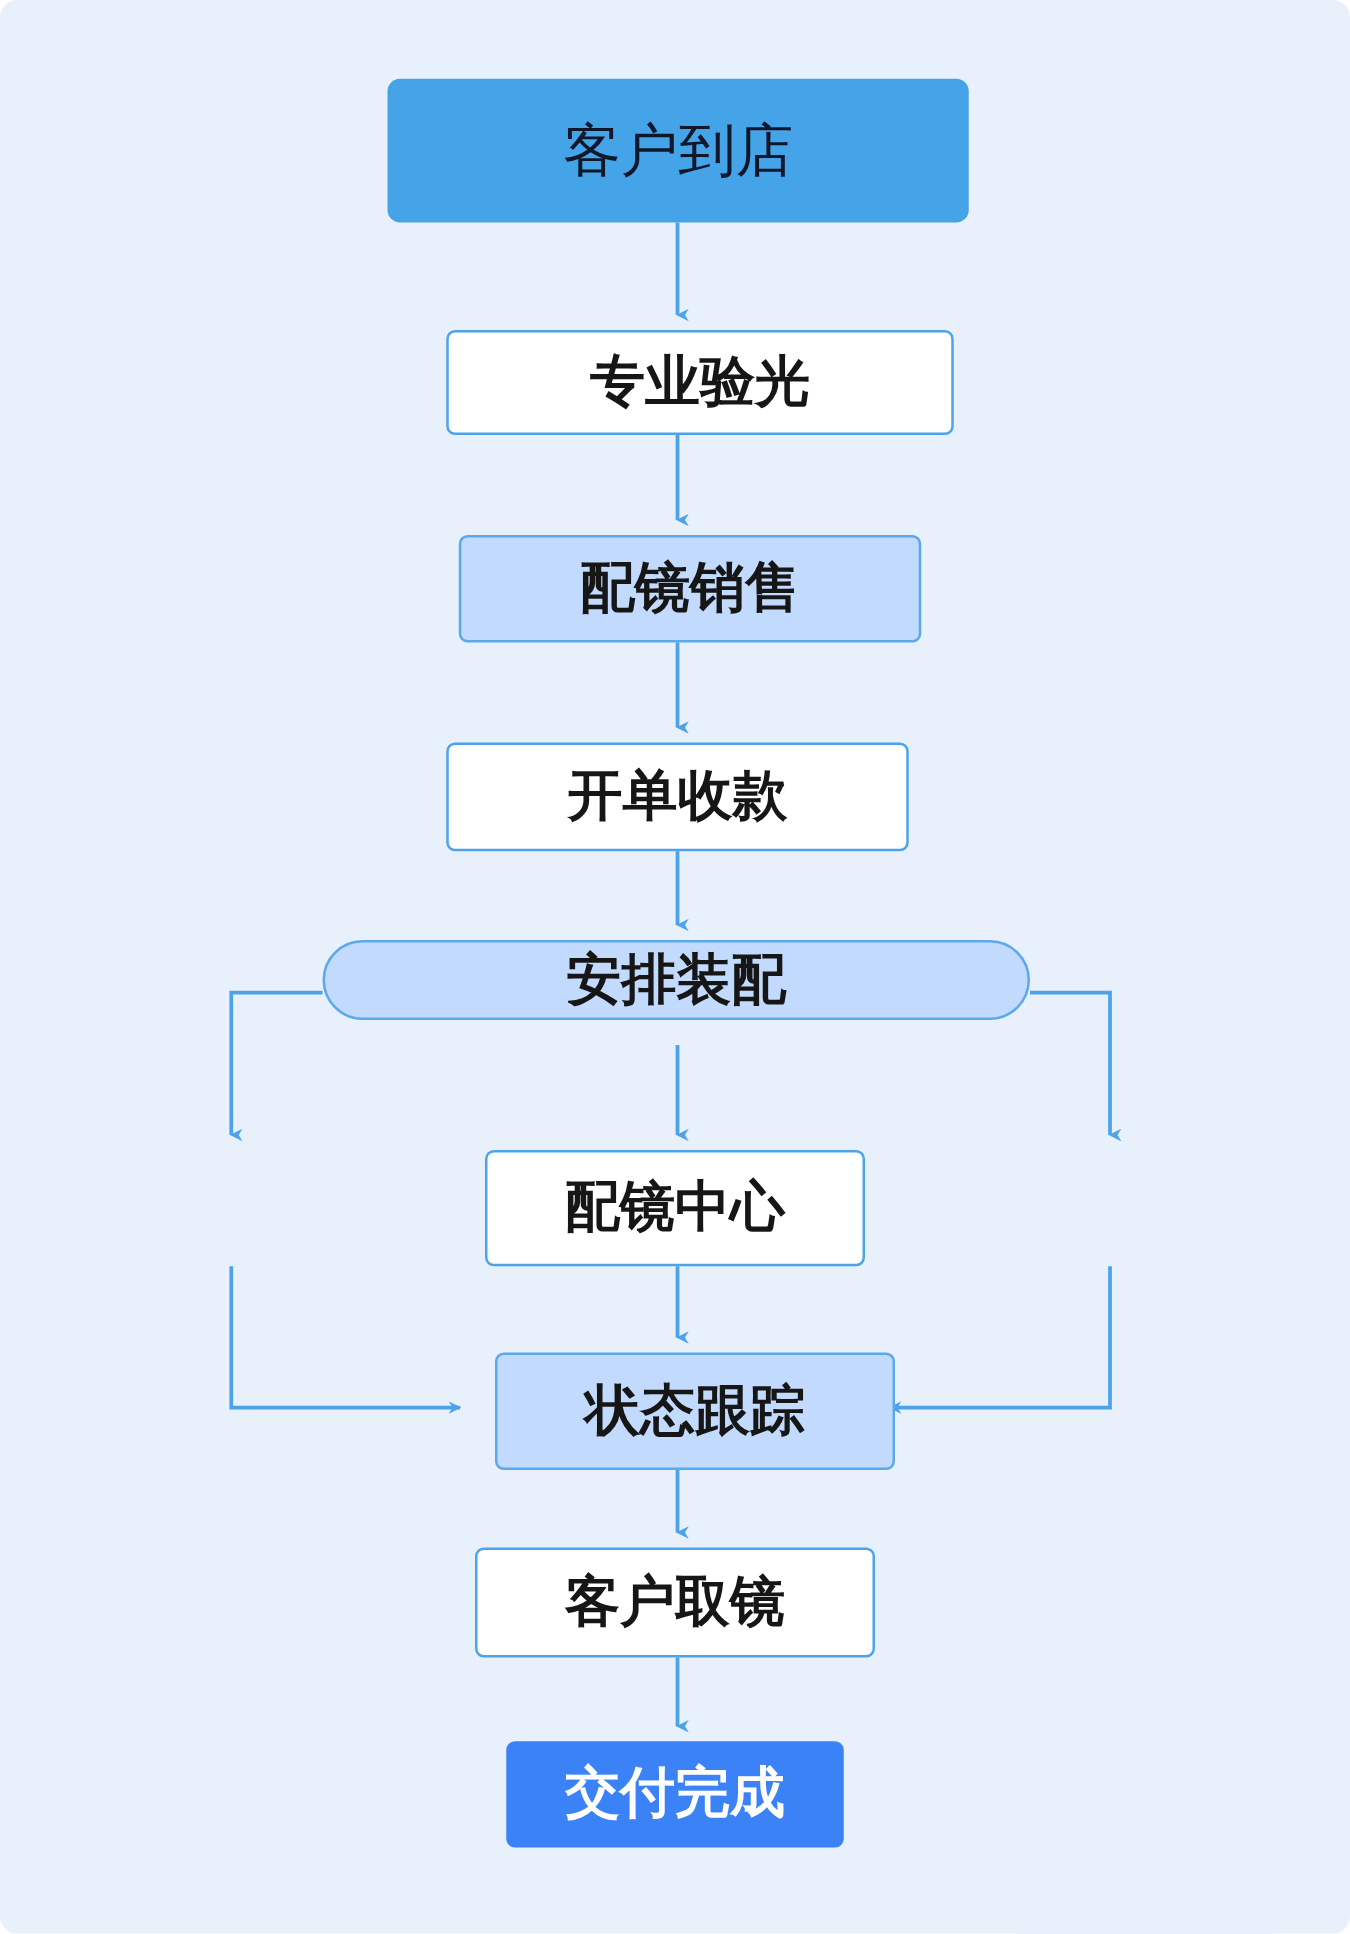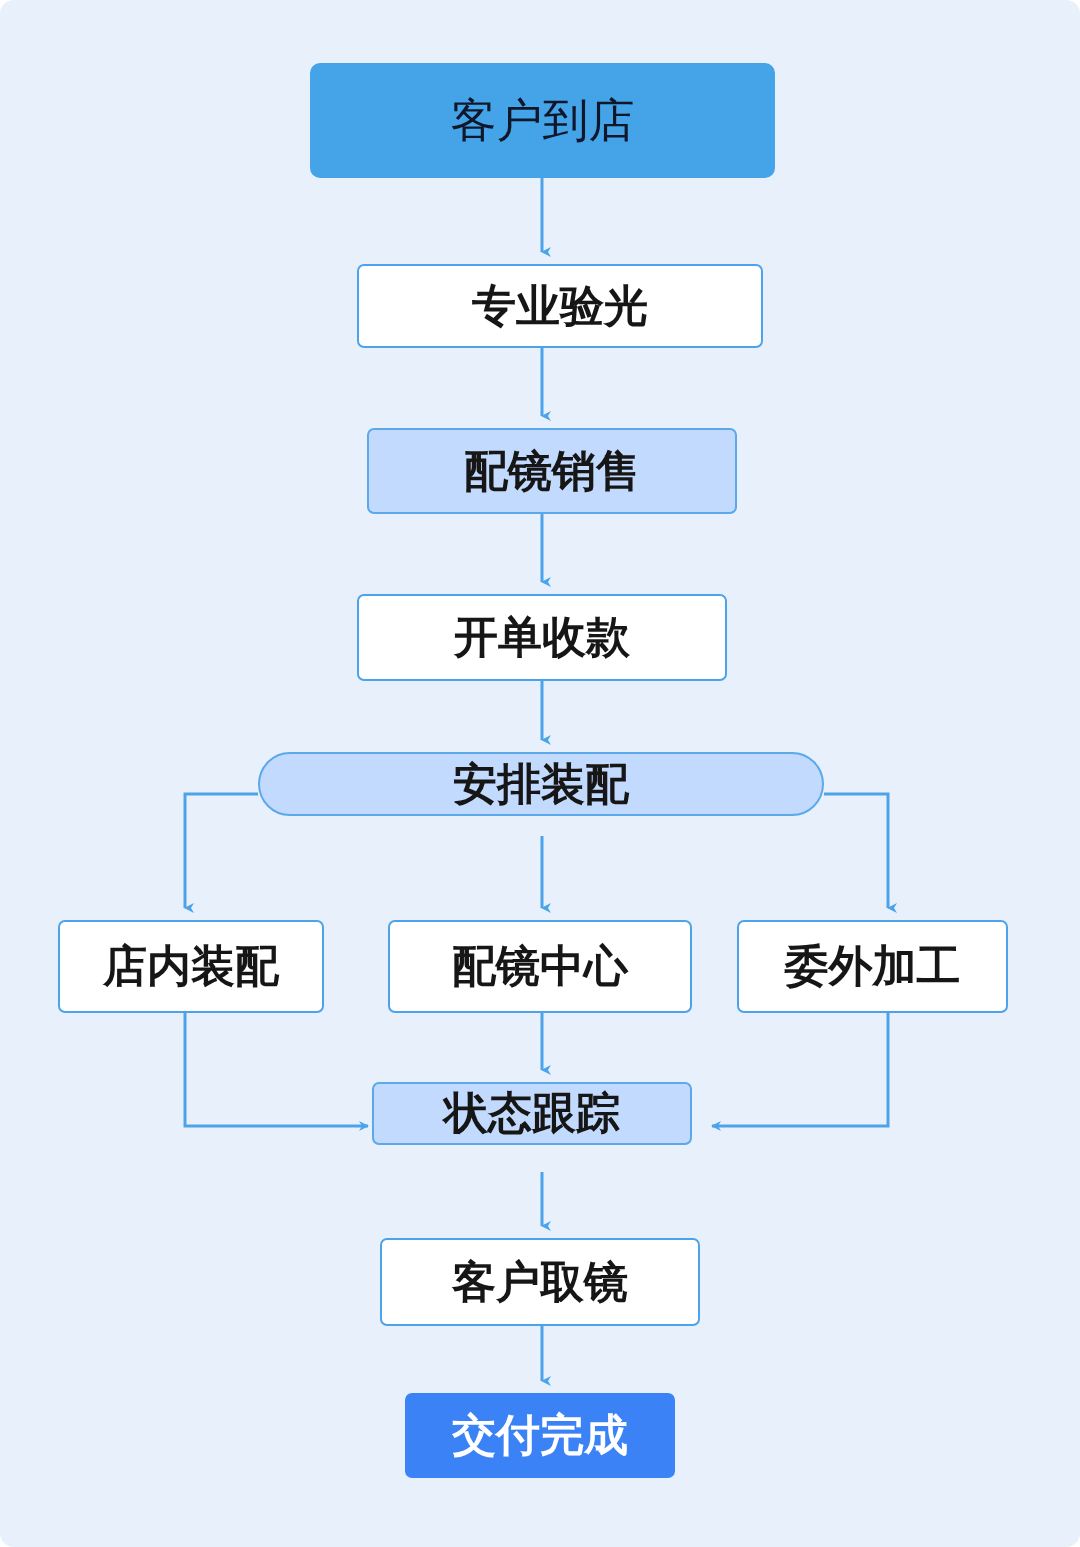--- a/index.html
+++ b/index.html
@@ -140,33 +140,27 @@
   </div>
 
   <div class="node v-plain" style="left: 357px; top: 594px; width: 370px; height: 87px;">
     <span class="node-label">开单收款</span>
   </div>
 
   <div class="node v-pill" style="left: 258px; top: 752px; width: 566px; height: 64px;">
     <span class="node-label">安排装配</span>
   </div>
 
-  <div class="node v-plain" style="left: 58px; top: 920px; width: 266px; height: 93px;">
-    <span class="node-label">店内装配</span>
-  </div>
 
   <div class="node v-plain" style="left: 388px; top: 920px; width: 304px; height: 93px;">
     <span class="node-label">配镜中心</span>
   </div>
 
-  <div class="node v-plain" style="left: 737px; top: 920px; width: 271px; height: 93px;">
-    <span class="node-label">委外加工</span>
-  </div>
 
-  <div class="node v-accent" style="left: 372px; top: 1082px; width: 320px; height: 63px;">
+  <div class="node v-accent" style="left: 396px; top: 1082px; width: 320px; height: 94px;">
     <span class="node-label">状态跟踪</span>
   </div>
 
   <div class="node v-plain" style="left: 380px; top: 1238px; width: 320px; height: 88px;">
     <span class="node-label">客户取镜</span>
   </div>
 
   <div class="node v-terminal" style="left: 405px; top: 1393px; width: 270px; height: 85px;">
     <span class="node-label">交付完成</span>
   </div>

